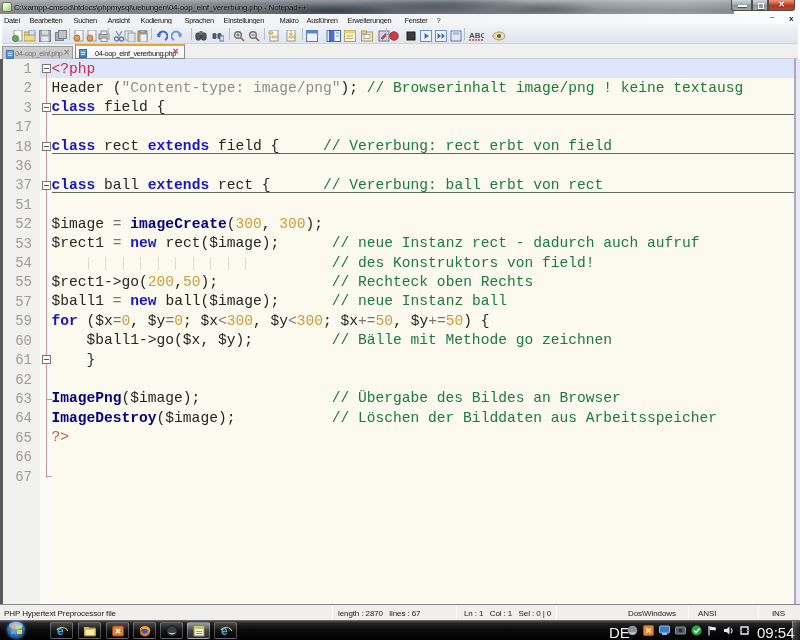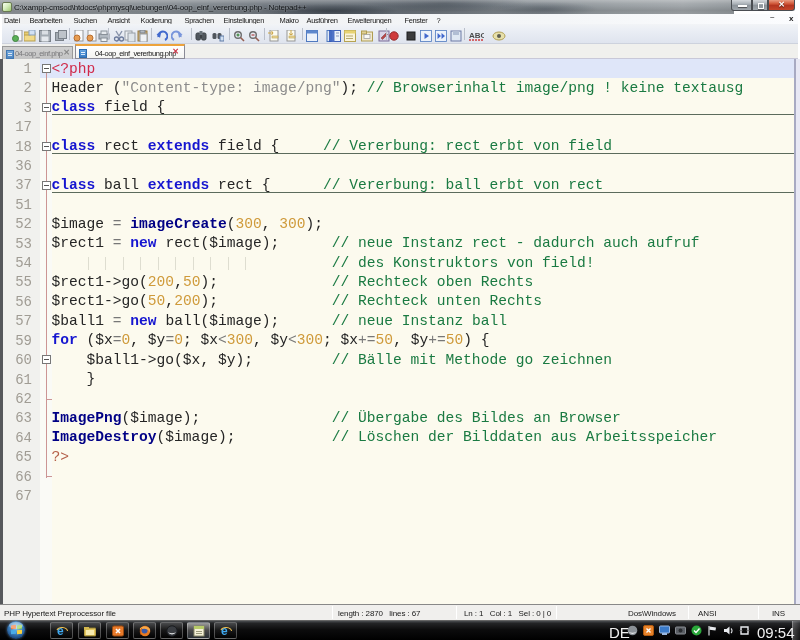--- a/index.html
+++ b/index.html
@@ -334,24 +334,20 @@
           <span class="ln">53</span>
           <span class="ct"><span>$rect1 </span><span class="op">=</span><span> </span><span class="kw">new</span><span> rect($image);      </span><span class="cmt">// neue Instanz rect - dadurch auch aufruf</span></span>
         </div>
         <div class="row">
           <span class="ln">54</span>
           <span class="ct"><span>                                </span><span class="cmt">// des Konstruktors von field!</span></span>
         </div>
         <div class="row">
           <span class="ln">55</span>
           <span class="ct"><span>$rect1-&gt;go(</span><span class="num">200</span><span>,</span><span class="num">50</span><span>);             </span><span class="cmt">// Rechteck oben Rechts</span></span>
-        </div>
-        <div class="row">
-          <span class="ln">56</span>
-          <span class="ct"><span>$rect1-&gt;go(</span><span class="num">50</span><span>,</span><span class="num">200</span><span>);             </span><span class="cmt">// Rechteck unten Rechts</span></span>
         </div>
         <div class="row">
           <span class="ln">57</span>
           <span class="ct"><span>$ball1 </span><span class="op">=</span><span> </span><span class="kw">new</span><span> ball($image);      </span><span class="cmt">// neue Instanz ball</span></span>
         </div>
         <div class="row">
           <span class="ln">59</span>
           <span class="ct"><span class="kw">for</span><span> ($x</span><span class="op">=</span><span class="num">0</span><span>, $y</span><span class="op">=</span><span class="num">0</span><span>; $x</span><span class="op">&lt;</span><span class="num">300</span><span>, $y</span><span class="op">&lt;</span><span class="num">300</span><span>; $x</span><span class="op">+=</span><span class="num">50</span><span>, $y</span><span class="op">+=</span><span class="num">50</span><span>) {</span></span>
         </div>
         <div class="row">

